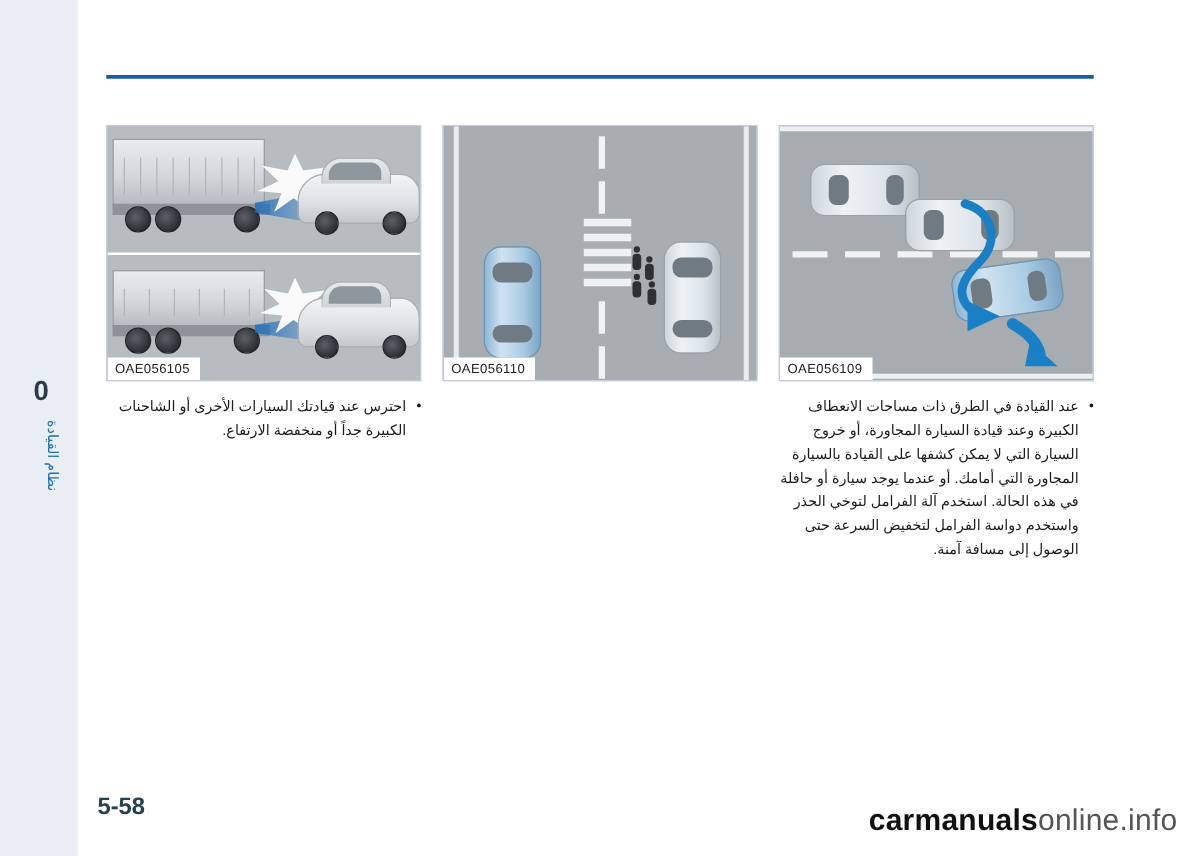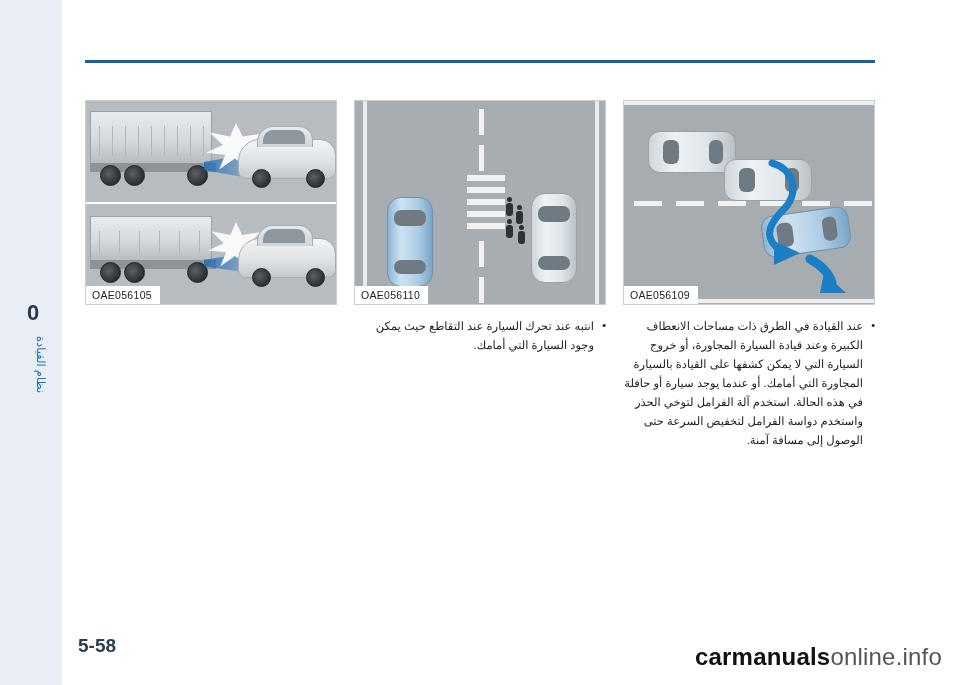--- a/index.html
+++ b/index.html
@@ -306,20 +306,23 @@
         <div class="car-side" style="left:152px; top:34px;">
           <div class="roof"></div>
           <div class="win"></div>
         </div>
         <div class="wheel" style="left:166px; top:64px; width:17px; height:17px;"></div>
         <div class="wheel" style="left:220px; top:64px; width:17px; height:17px;"></div>
       </div>
 
       <div class="fig-code">OAE056105</div>
     </div>
+    <div class="caption">
+      <span class="bullet-row">احترس عند قيادتك السيارات الأخرى أو الشاحنات الكبيرة جداً أو منخفضة الارتفاع.</span>
+    </div>
   </div>
 
   <div class="column">
     <div class="figure">
       <div class="f2-bg"></div>
       <div class="f2-road"></div>
 
       <div class="f2-edge" style="left:8px;"></div>
       <div class="f2-edge" style="left:240px;"></div>
 
@@ -355,23 +358,20 @@
       <div class="ped" style="left:150px; top:118px;">
         <div class="head"></div>
           <div class="body"></div>
       </div>
       <div class="ped" style="left:162px; top:124px;">
         <div class="head"></div>
           <div class="body"></div>
       </div>
 
       <div class="fig-code">OAE056110</div>
-    </div>
-    <div class="caption">
-      <span class="bullet-row">انتبه عند تحرك السيارة عند التقاطع حيث يمكن وجود السيارة التي أمامك.</span>
     </div>
   </div>
 
   <div class="column">
     <div class="figure">
       <div class="f3-bg"></div>
 
       <div class="f3-edge" style="left:0; top:0; width:252px; height:4px; position:absolute; background:#edeff0;"></div>
       <div class="f3-edge" style="left:0; top:198px; width:252px; height:4px; position:absolute; background:#edeff0;"></div>
 

